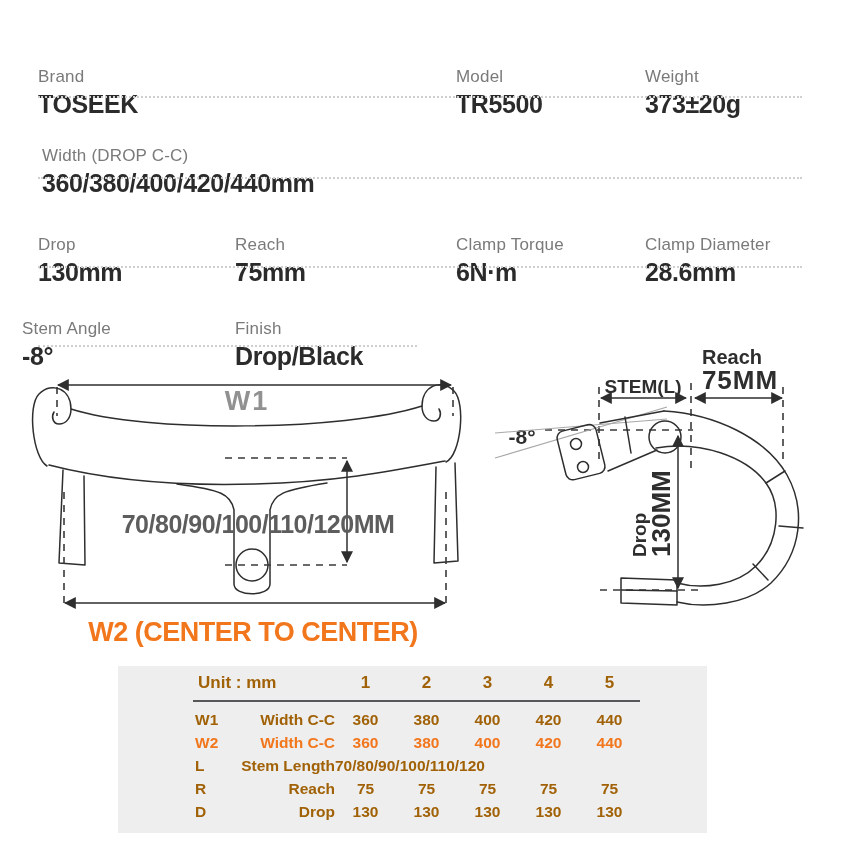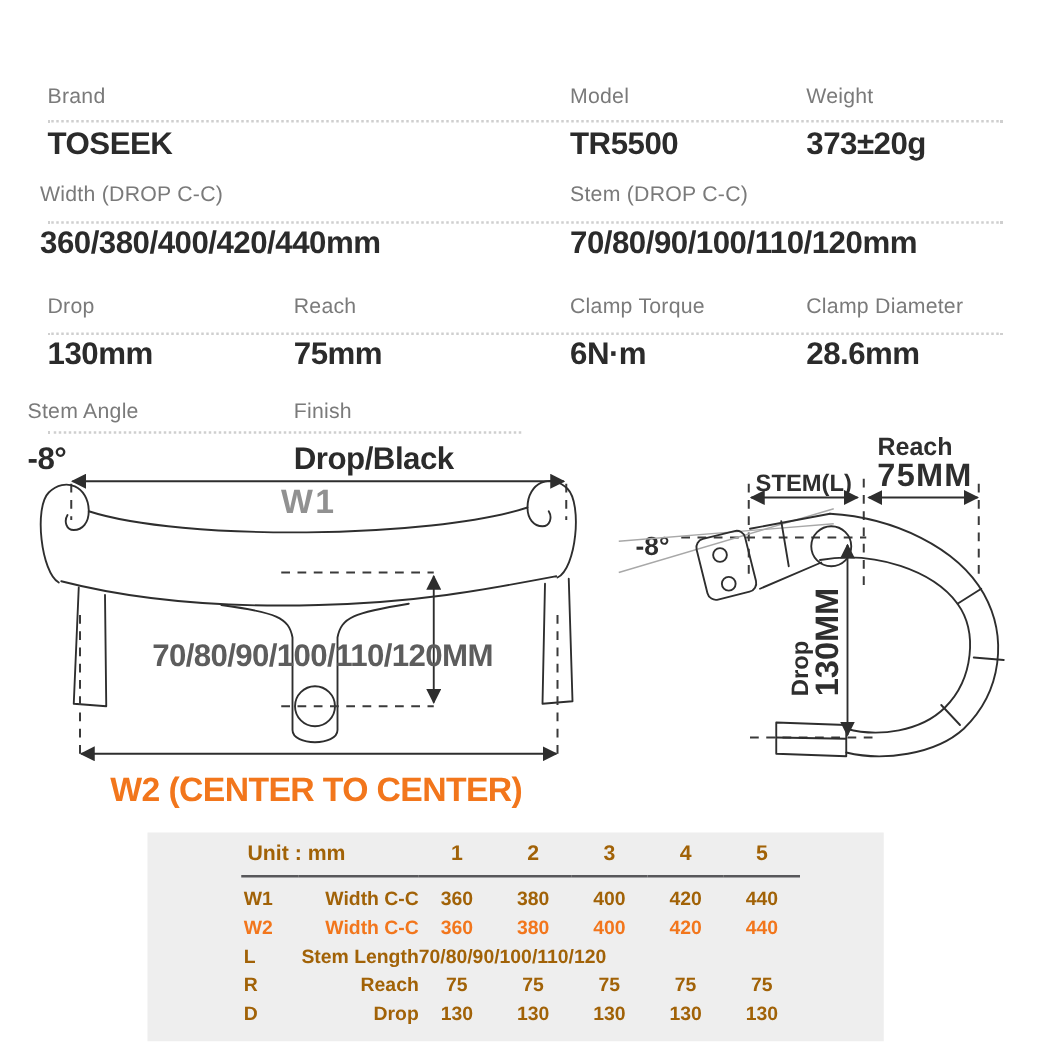--- a/index.html
+++ b/index.html
@@ -3,21 +3,21 @@
 <meta charset="utf-8">
 <style>
   html,body{margin:0;padding:0;background:#ffffff;}
   body{width:850px;height:850px;position:relative;overflow:hidden;
        font-family:"Liberation Sans","DejaVu Sans",sans-serif;}
   .page{position:absolute;inset:0;background:#fff;}
 
   
   .spec-item{position:absolute;white-space:nowrap;}
   .spec-label{font-size:17px;color:#7a7a7a;letter-spacing:0.2px;margin-top:36px;}
-  .spec-value{font-size:25px;font-weight:700;color:#2b2b2b;margin-top:14px;letter-spacing:-0.4px;}
+  .spec-value{font-size:25px;font-weight:700;color:#2b2b2b;margin-top:3px;letter-spacing:-0.4px;}
   .dotsep{position:absolute;border-top:2px dotted #cfcfcf;height:0;}
 
   
   svg{position:absolute;overflow:visible;}
   svg text{font-family:"Liberation Sans","DejaVu Sans",sans-serif;font-weight:700;}
   .ln{fill:none;stroke:#2e2e2e;stroke-width:1.5;stroke-linecap:round;stroke-linejoin:round;}
   .thin{fill:none;stroke:#a8a8a8;stroke-width:1.1;}
   .dash{fill:none;stroke:#3a3a3a;stroke-width:1.6;stroke-dasharray:7 6;}
   .dim{fill:none;stroke:#2e2e2e;stroke-width:1.5;}
 
@@ -48,27 +48,23 @@
   <div class="spec-item" style="left:456px;top:31px">
     <div class="spec-label">Model</div>
     <div class="spec-value">TR5500</div>
   </div>
   <div class="spec-item" style="left:645px;top:31px">
     <div class="spec-label">Weight</div>
     <div class="spec-value">373±20g</div>
   </div>
   <div class="dotsep" style="left:38px;top:96px;width:764px"></div>
 
-  <div class="spec-item" style="left:32px;top:110px">
+  <div class="spec-item" style="left:42px;top:110px">
     <div class="spec-label">Width (DROP C-C)</div>
     <div class="spec-value">360/380/400/420/440mm</div>
-  </div>
-  <div class="spec-item" style="left:456px;top:110px">
-    <div class="spec-label">Stem (DROP C-C)</div>
-    <div class="spec-value">70/80/90/100/110/120mm</div>
   </div>
   <div class="dotsep" style="left:38px;top:177px;width:764px"></div>
 
   <div class="spec-item" style="left:38px;top:199px">
     <div class="spec-label">Drop</div>
     <div class="spec-value">130mm</div>
   </div>
   <div class="spec-item" style="left:235px;top:199px">
     <div class="spec-label">Reach</div>
     <div class="spec-value">75mm</div>

